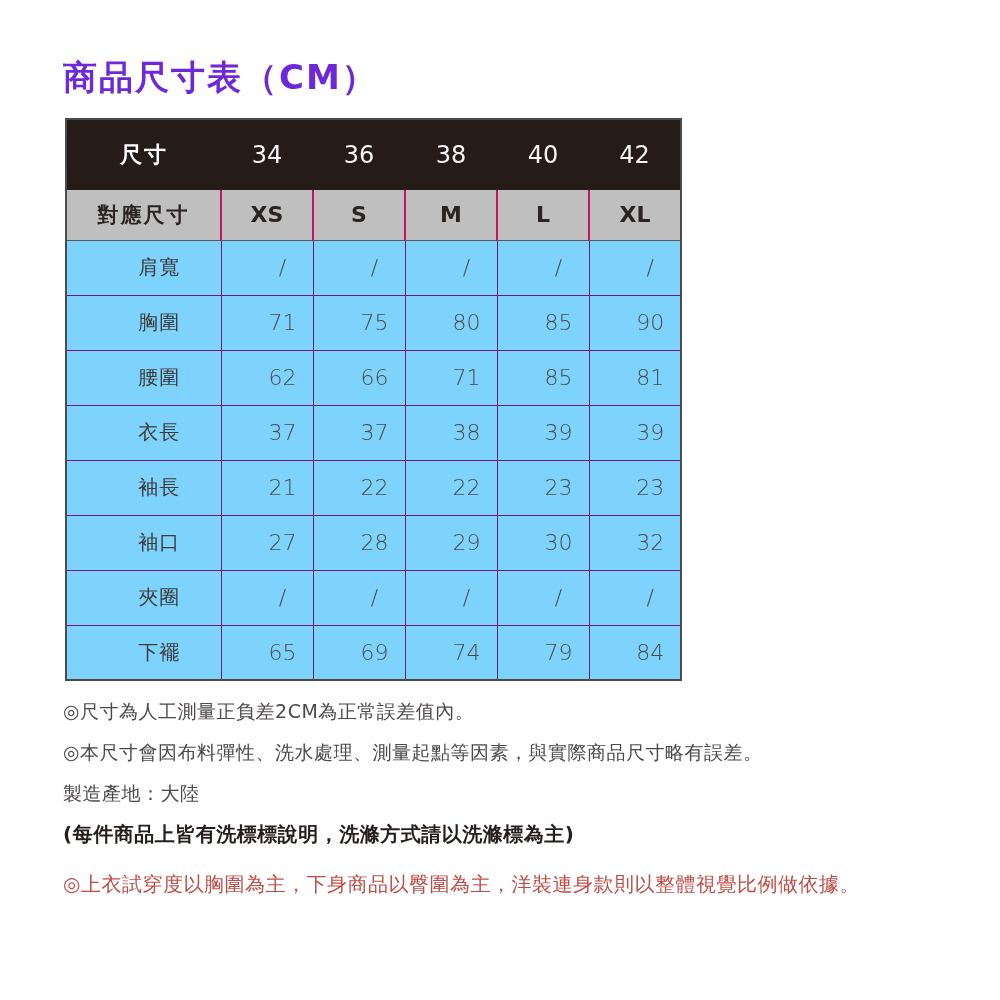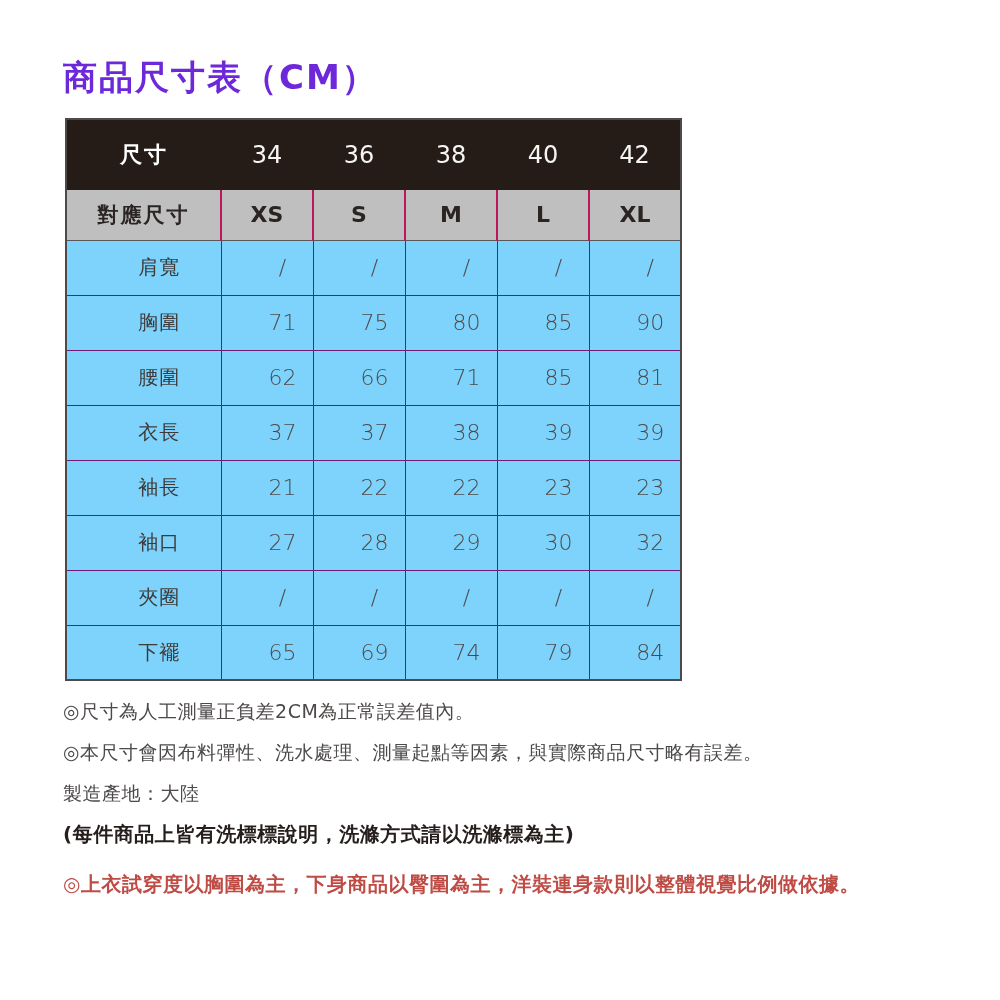--- a/index.html
+++ b/index.html
@@ -102,21 +102,21 @@
     letter-spacing: 0.5px;
     white-space: nowrap;
   }
   .note.bold {
     font-weight: 700;
     color: #251e1c;
     font-size: 20px;
   }
   .note.red {
     color: #bf4b45;
-    font-weight: 700;
+    font-weight: 400;
     font-size: 20px;
     margin-top: 26px;
   }
 </style>
 </head>
 <body>
 
 <div class="page">
 
   <h1 class="page-title">商品尺寸表（CM）</h1>

